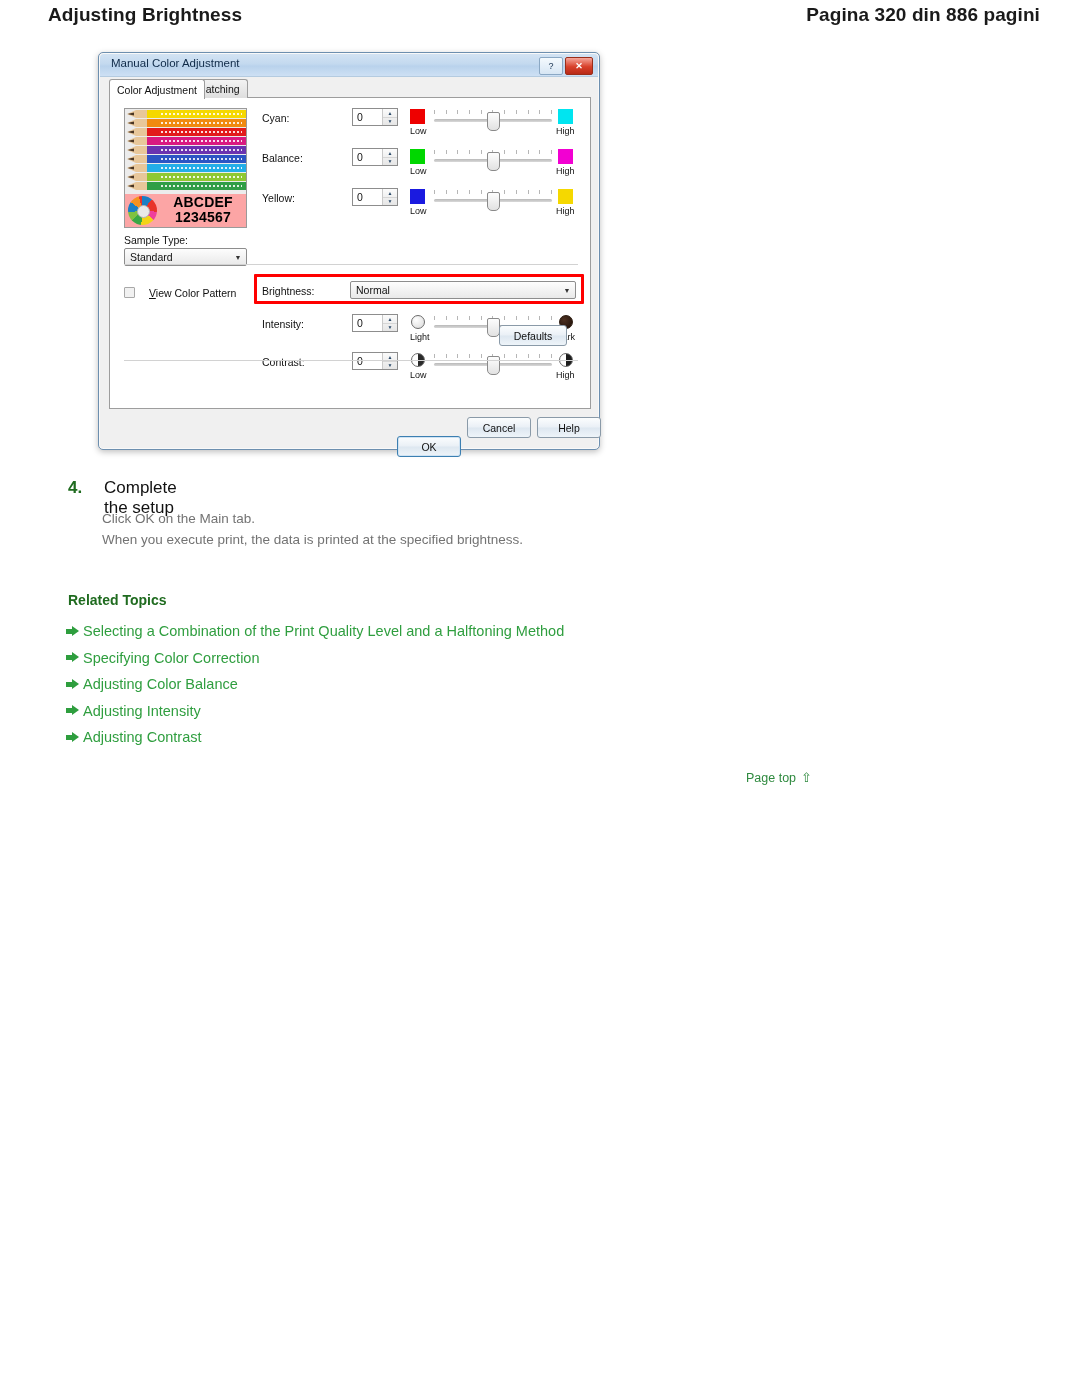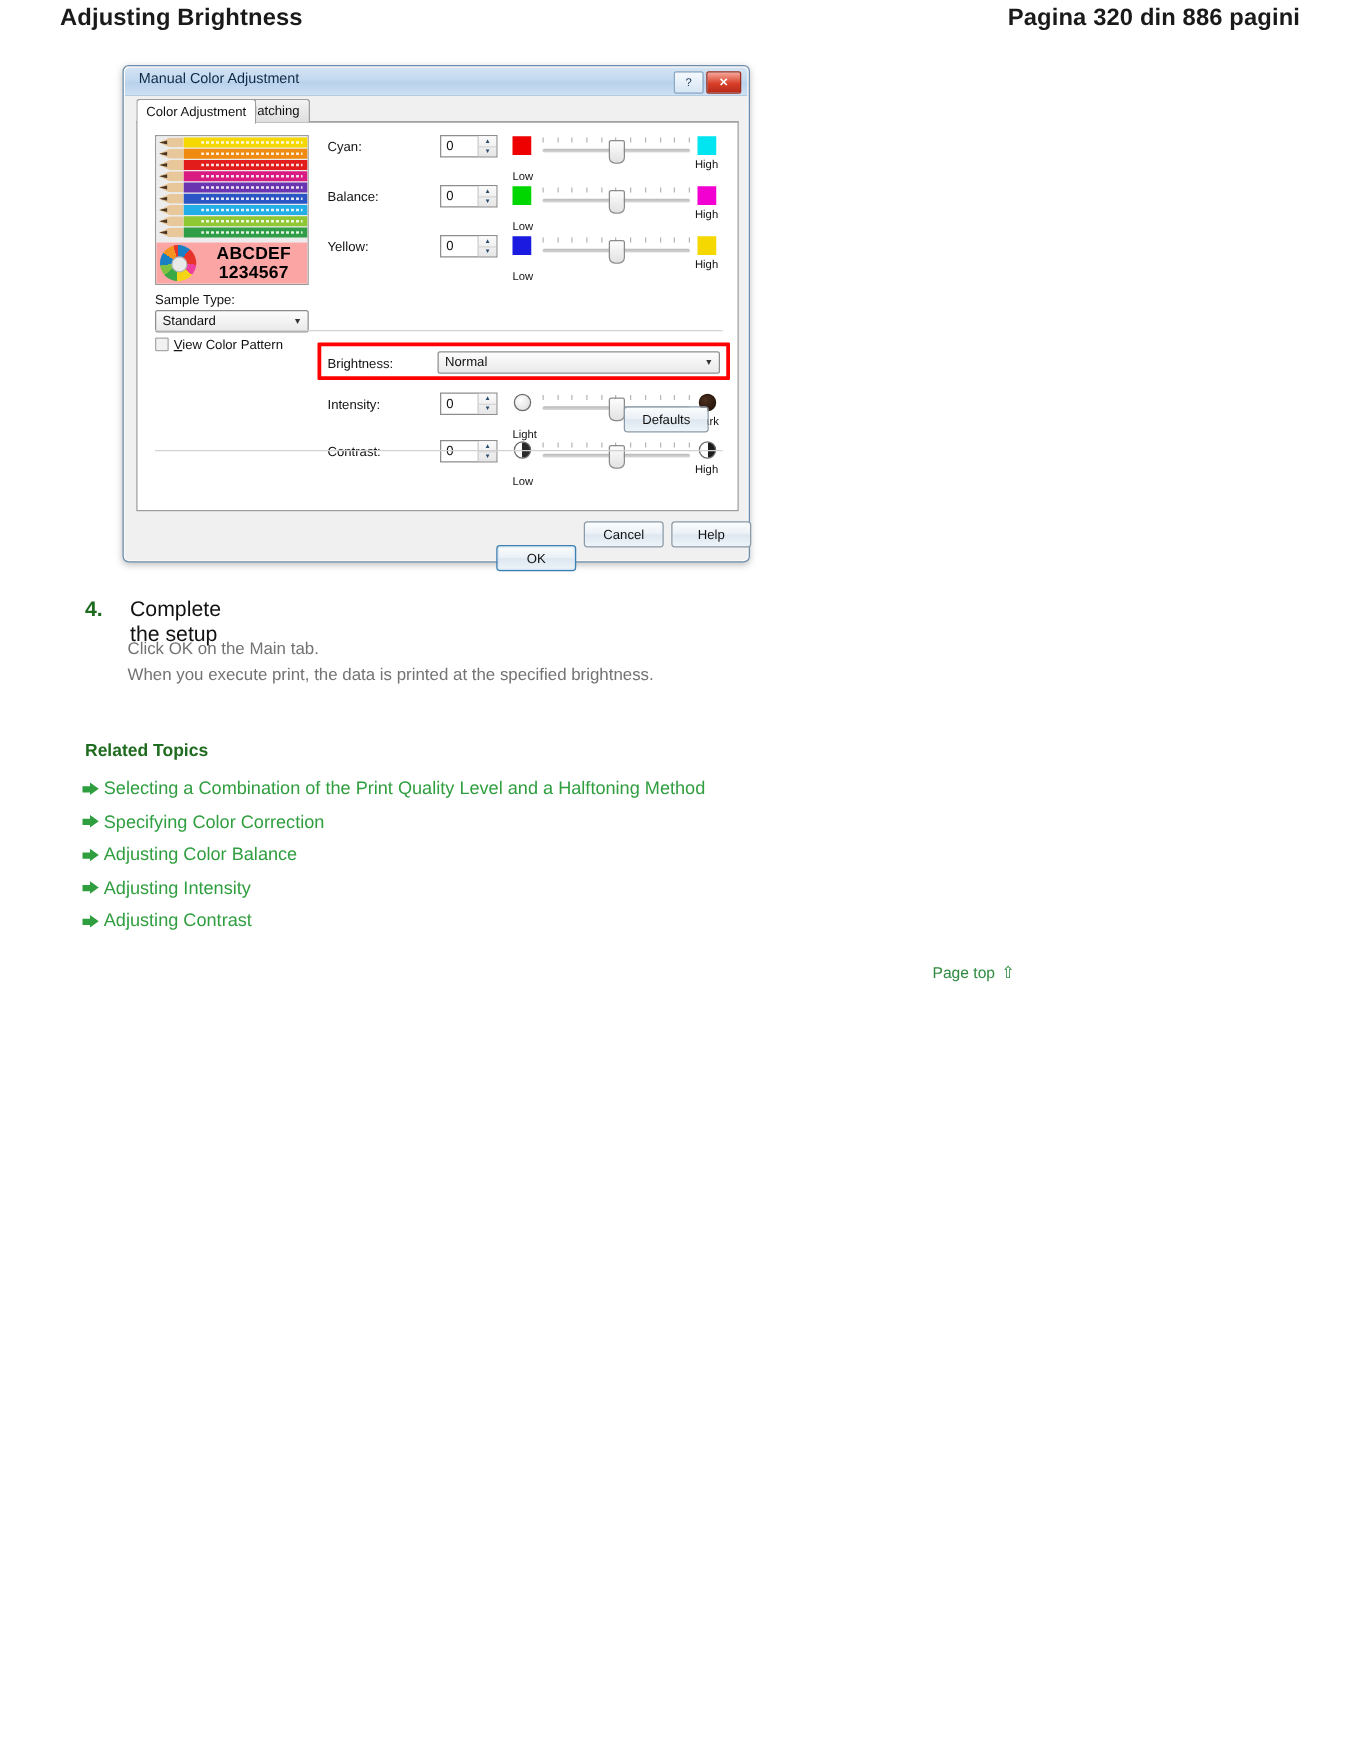--- a/index.html
+++ b/index.html
@@ -118,21 +118,21 @@
     background:linear-gradient(to bottom,#fdfdfd,#e9e9e9);
     font-size:10.5px;color:#111;display:flex;align-items:center;
   }
   .combo .cval{padding-left:5px;flex:1;}
   .combo .carrow{
     width:16px;height:100%;display:flex;align-items:center;justify-content:center;
     font-size:7px;color:#333;
   }
   .combo-sampletype{left:14px;top:150px;width:123px;}
 
-  .chk-row{position:absolute;left:14px;top:172px;display:flex;align-items:flex-start;gap:4px;}
+  .chk-row{position:absolute;left:14px;top:189px;display:flex;align-items:flex-start;gap:14px;}
   .chkbox{
     width:11px;height:11px;border:1px solid #a8a8a8;background:#f1f1f1;
     border-radius:1px;box-sizing:border-box;
   }
   .chk-label{font-size:10.5px;color:#111;}
   .chk-label u{text-decoration:underline;}
 
   
   .ctl-row{position:absolute;left:152px;width:318px;height:38px;}
   .ctl-label{
@@ -149,21 +149,21 @@
     background:linear-gradient(to bottom,#fbfbfb,#e6e6e6);
     display:flex;flex-direction:column;
   }
   .spin .sb{flex:1;display:flex;align-items:center;justify-content:center;font-size:5px;color:#2b4a6a;}
   .spin .sb:first-child{border-bottom:1px solid #d6d6d6;}
 
   .swatch{position:absolute;width:15px;height:15px;top:3px;}
   .swatch.left{left:148px;}
   .swatch.right{left:296px;}
   .endlbl{position:absolute;top:20px;font-size:9px;color:#111;}
-  .endlbl.left{left:148px;margin-top:10px;}
+  .endlbl.left{left:148px;}
   .endlbl.right{left:294px;}
 
   .slider{position:absolute;left:172px;top:4px;width:118px;height:22px;}
   .ticks{
     position:absolute;left:0;top:0;width:118px;height:5px;
     display:flex;justify-content:space-between;
   }
   .ticks i{width:1px;height:4px;background:#b6b6b6;display:block;}
   .track{position:absolute;left:0;top:9px;width:118px;height:3px;
     background:linear-gradient(to bottom,#b9b9b9,#d9d9d9);border-radius:2px;}

